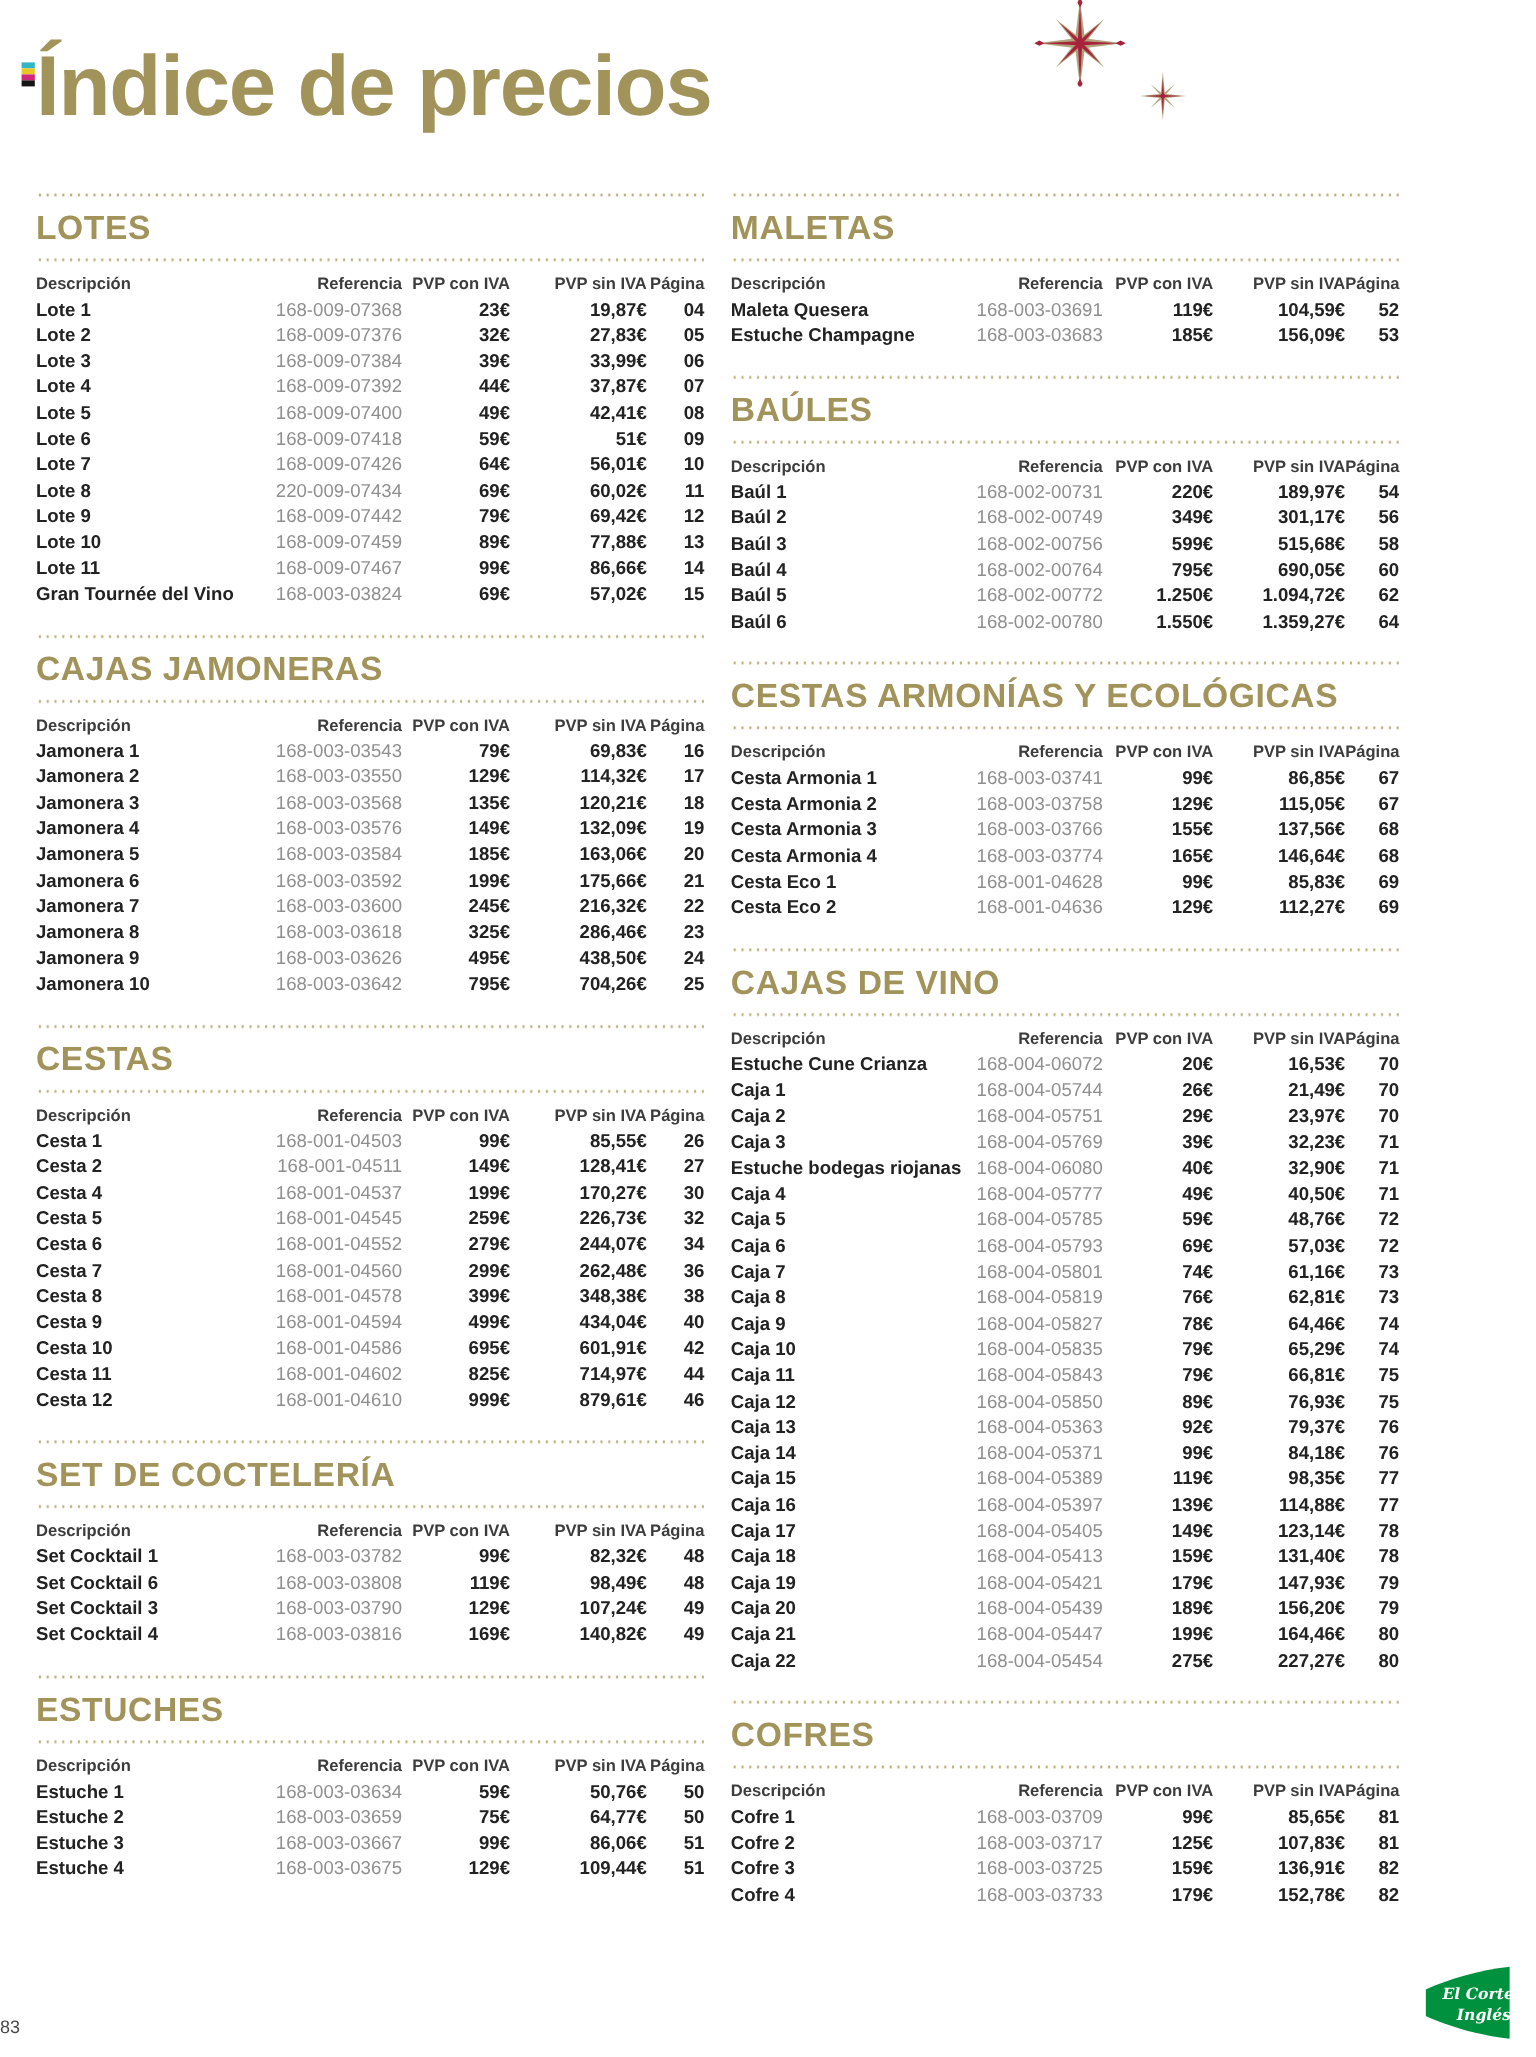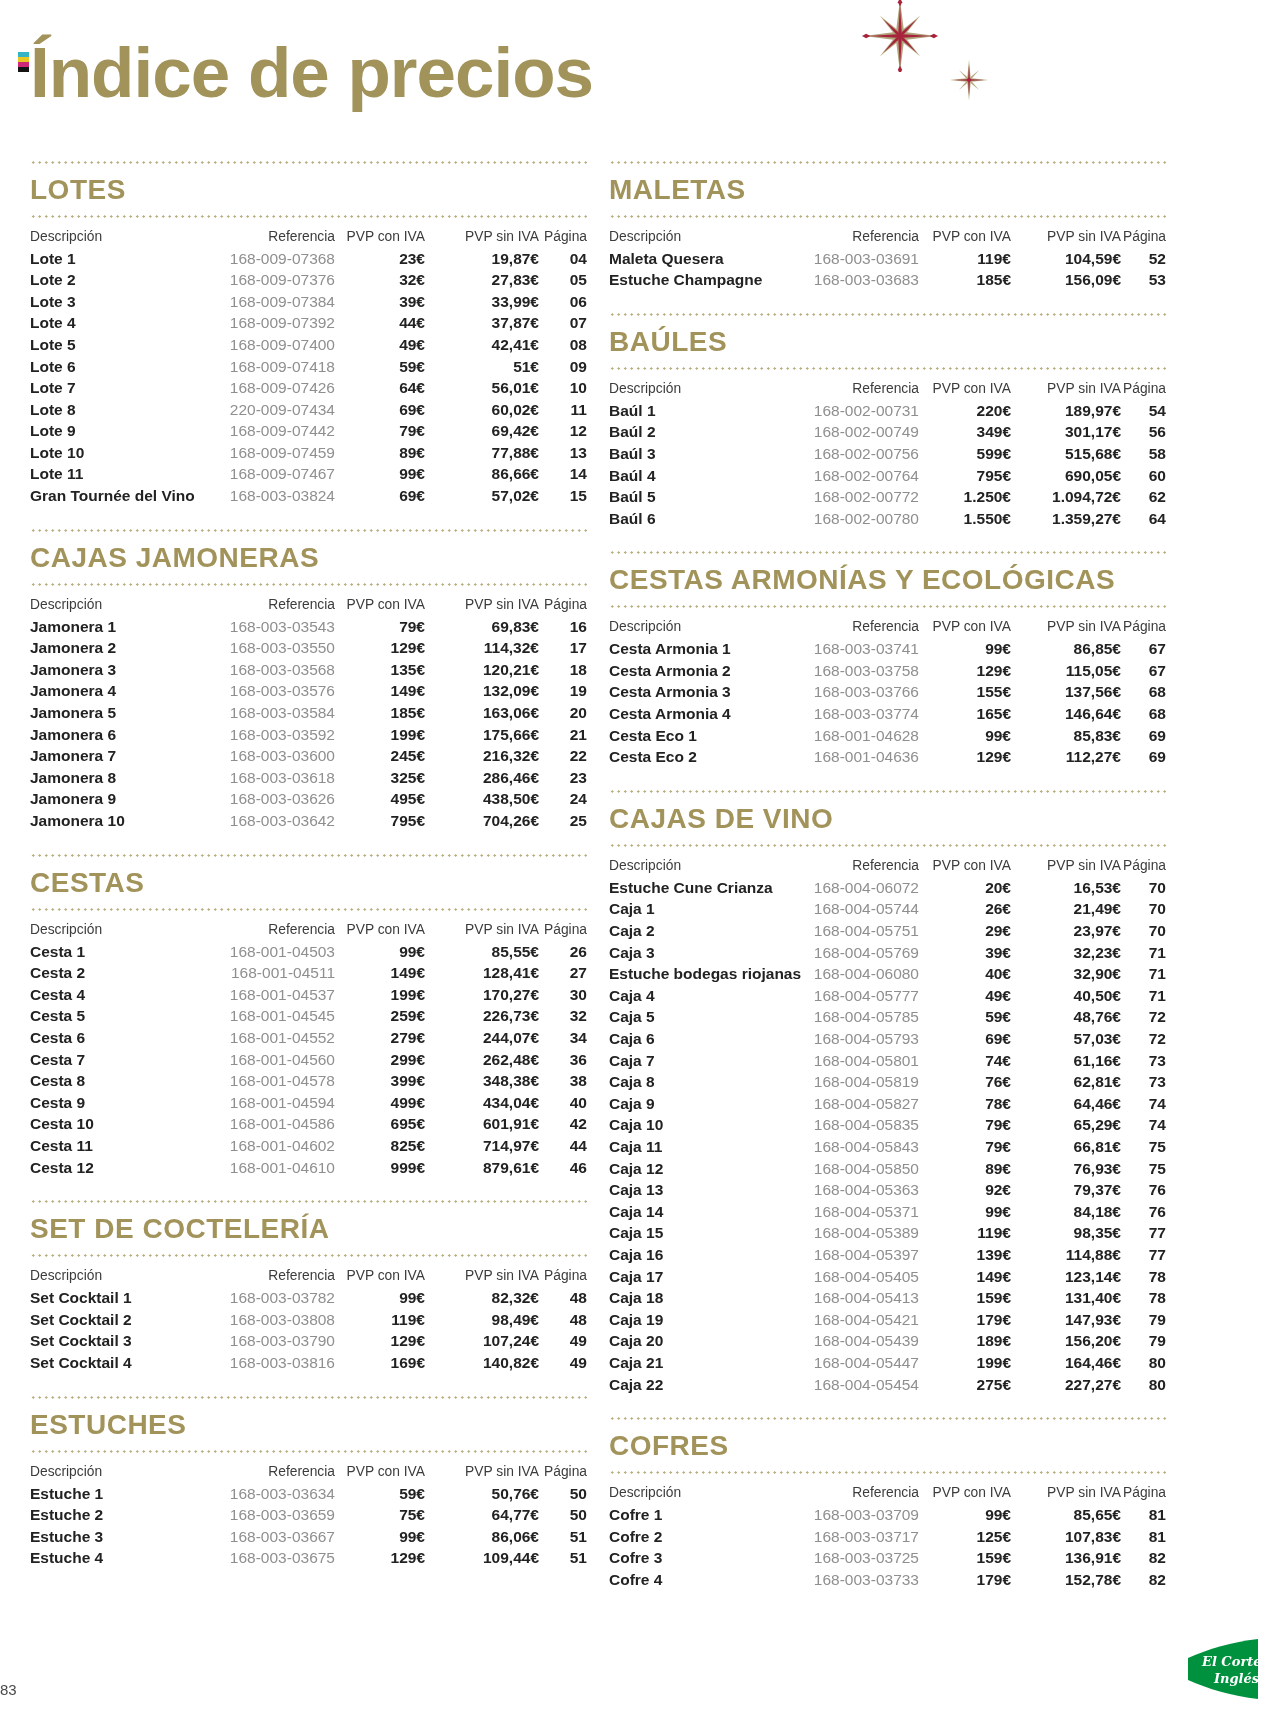--- a/index.html
+++ b/index.html
@@ -21,21 +21,21 @@
   .star-large{position:absolute;left:862px;top:0px;}
   .star-small{position:absolute;left:948px;top:56px;}
   
   .columns{display:flex;gap:22px;margin:50px 0 0 30px;width:1149px;}
   .col{width:557px;flex:0 0 557px;}
   .sec{margin-bottom:22px;}
   .dots{height:3px;background-image:radial-gradient(circle,var(--dots) 1.1px,rgba(0,0,0,0) 1.3px);
     background-size:6.5px 3px;background-repeat:repeat-x;background-position:left center;}
   .sec-title{font-size:28px;font-weight:700;color:var(--gold);letter-spacing:.5px;margin:10px 0 9px 0;}
   .price-table{width:100%;border-collapse:collapse;table-layout:fixed;margin-top:7px;}
-  .price-table th{font-weight:400;font-size:13.8px;color:#3c3c3c;text-align:right;
+  .price-table th{font-weight:700;font-size:13.8px;color:#3c3c3c;text-align:right;
     line-height:23px;white-space:nowrap;padding:0;}
   .price-table th.h-desc{text-align:left;}
   .price-table td{font-size:15.5px;line-height:21.6px;font-weight:700;color:var(--ink);
     text-align:right;white-space:nowrap;padding:0;}
   .price-table td.desc{text-align:left;}
   .price-table td.ref{font-weight:400;color:var(--ref);}
   .col-left col.c-desc{width:185px}.col-left col.c-ref{width:120px}.col-left col.c-pvp1{width:90px}
   .col-left col.c-pvp2{width:114px}.col-left col.c-page{width:48px}
   .col-right col.c-desc{width:200px}.col-right col.c-ref{width:110px}.col-right col.c-pvp1{width:92px}
   .col-right col.c-pvp2{width:110px}.col-right col.c-page{width:45px}
@@ -445,21 +445,21 @@
           </thead>
       <tbody>
             <tr>
               <td class="desc">Set Cocktail 1</td>
               <td class="ref">168-003-03782</td>
               <td class="pvp1">99€</td>
               <td class="pvp2">82,32€</td>
               <td class="page">48</td>
             </tr>
             <tr>
-              <td class="desc">Set Cocktail 2</td>
+              <td class="desc">Set Cocktail 6</td>
               <td class="ref">168-003-03808</td>
               <td class="pvp1">119€</td>
               <td class="pvp2">98,49€</td>
               <td class="page">48</td>
             </tr>
             <tr>
               <td class="desc">Set Cocktail 3</td>
               <td class="ref">168-003-03790</td>
               <td class="pvp1">129€</td>
               <td class="pvp2">107,24€</td>

